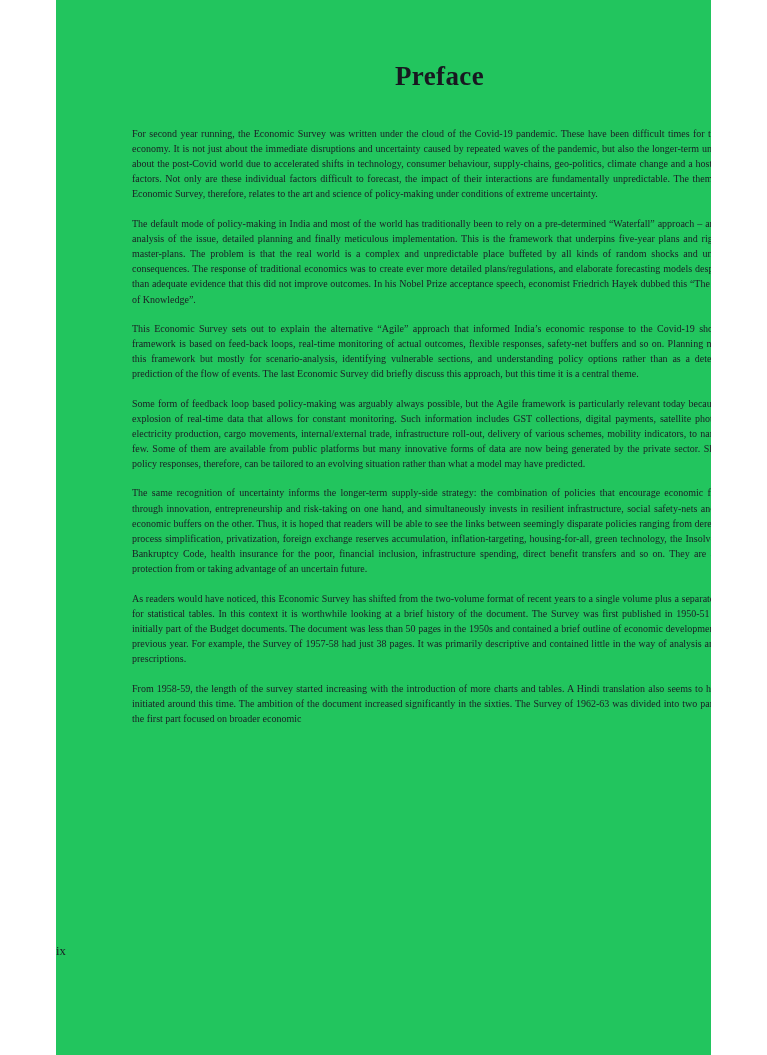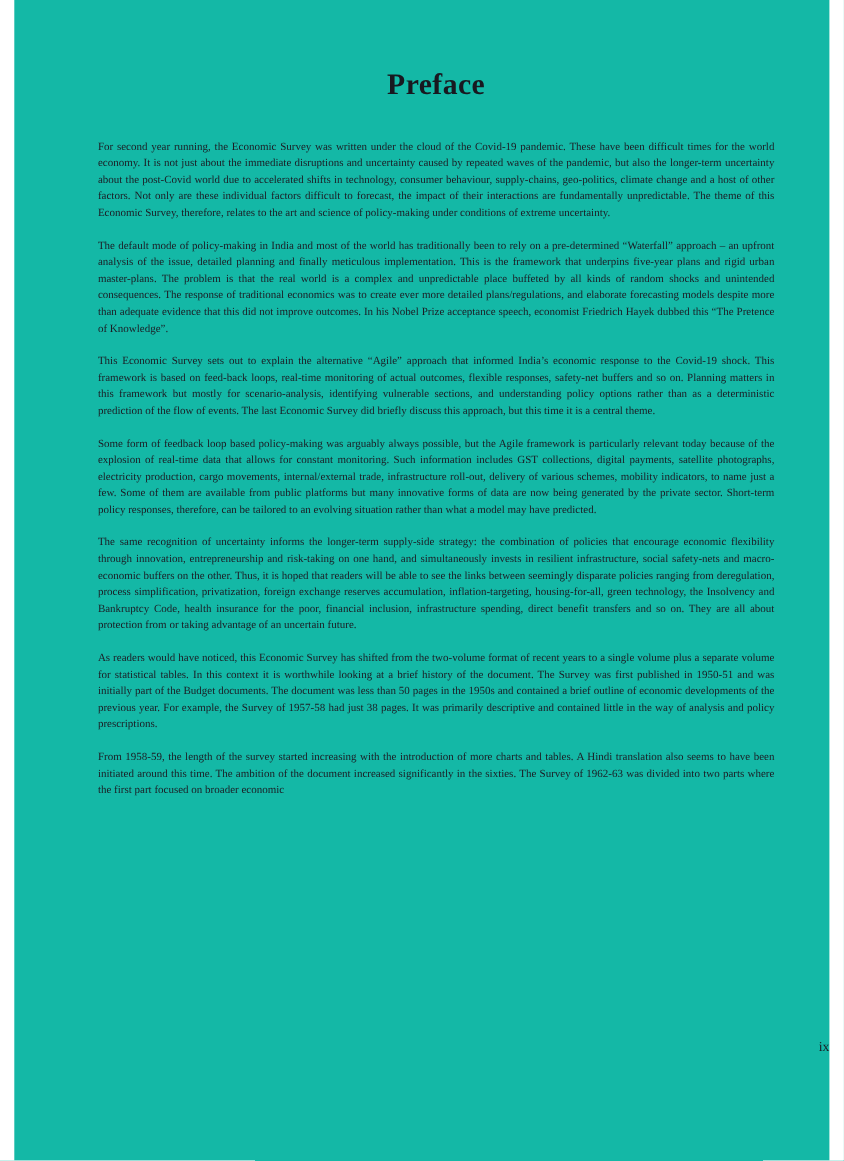--- a/index.html
+++ b/index.html
@@ -2,23 +2,23 @@
 <html><head>
 <meta charset="utf-8">
 <style>
   html, body {
     margin: 0;
     padding: 0;
     background: #ffffff;
   }
   .page {
     position: relative;
-    width: 741px;
+    width: 655px;
     height: 1055px;
-    background: #14b8a6;
+    background: #22c55e;
     margin: 0 auto;
     overflow: hidden;
     font-family: "Liberation Serif", "DejaVu Serif", serif;
     color: #1a1a22;
   }
   .content {
     position: absolute;
     left: 76px;
     top: 62px;
     width: 615px;
@@ -43,25 +43,24 @@
     hyphens: none;
   }
   .body-text p:last-child {
     margin-bottom: 0;
   }
   .folio {
     position: absolute;
     left: 0;
     right: 0;
     top: 944px;
-    text-align: right;
+    text-align: left;
     font-family: "Liberation Serif", "DejaVu Serif", serif;
     font-size: 12.5px;
     color: #1c1c24;
-    margin-left: 47px;
   }
 </style>
 </head>
 <body>
 
 <div class="page">
 
   <div class="content">
 
     <h1 class="page-heading">Preface</h1>

